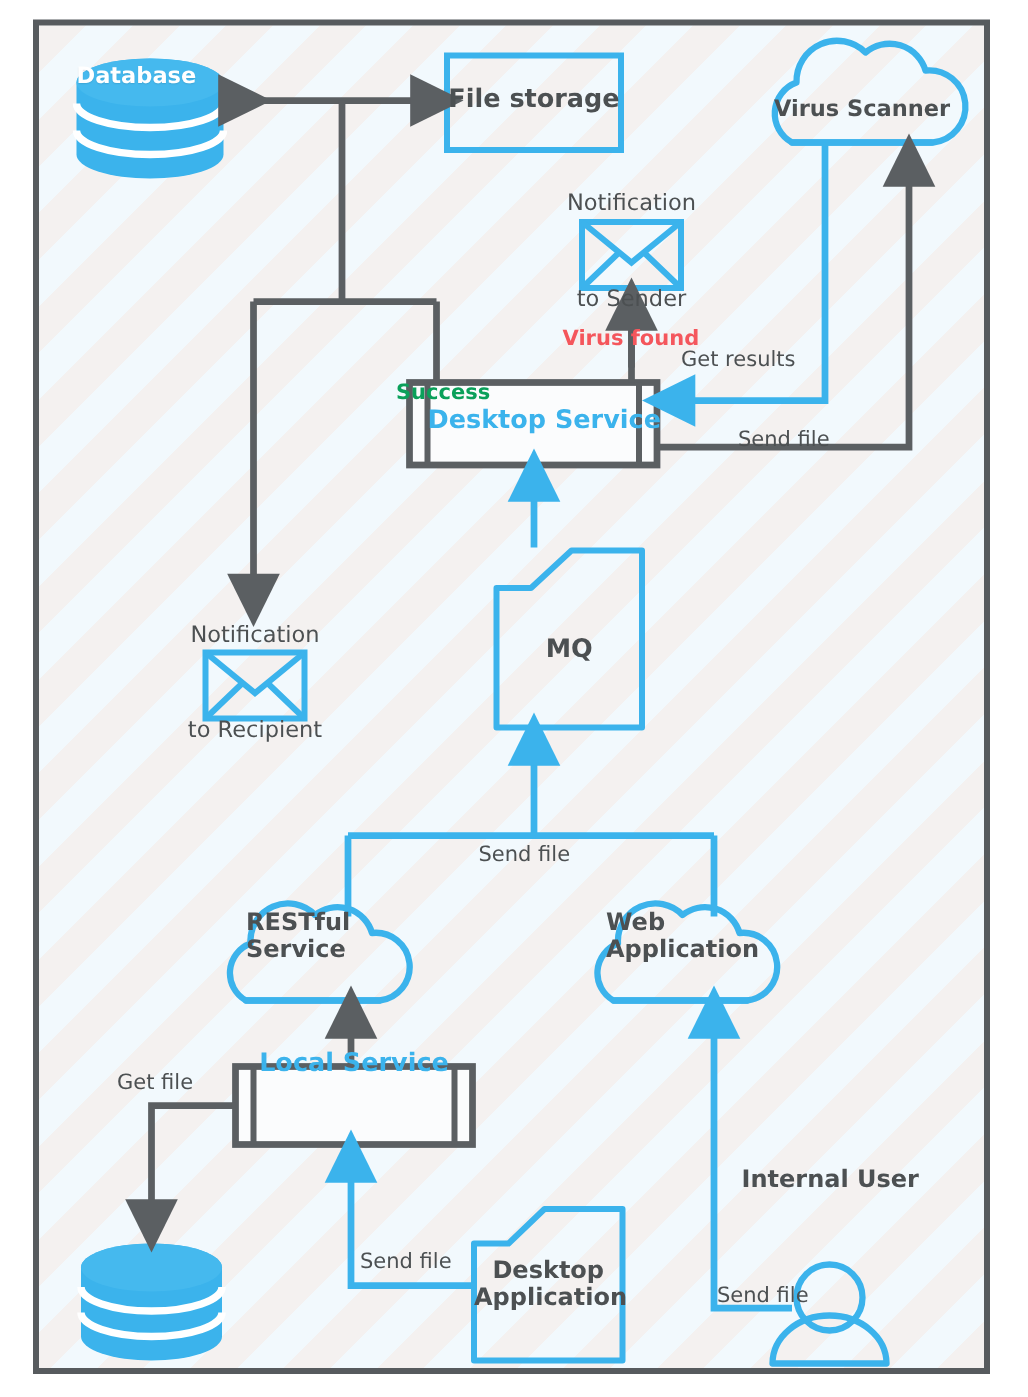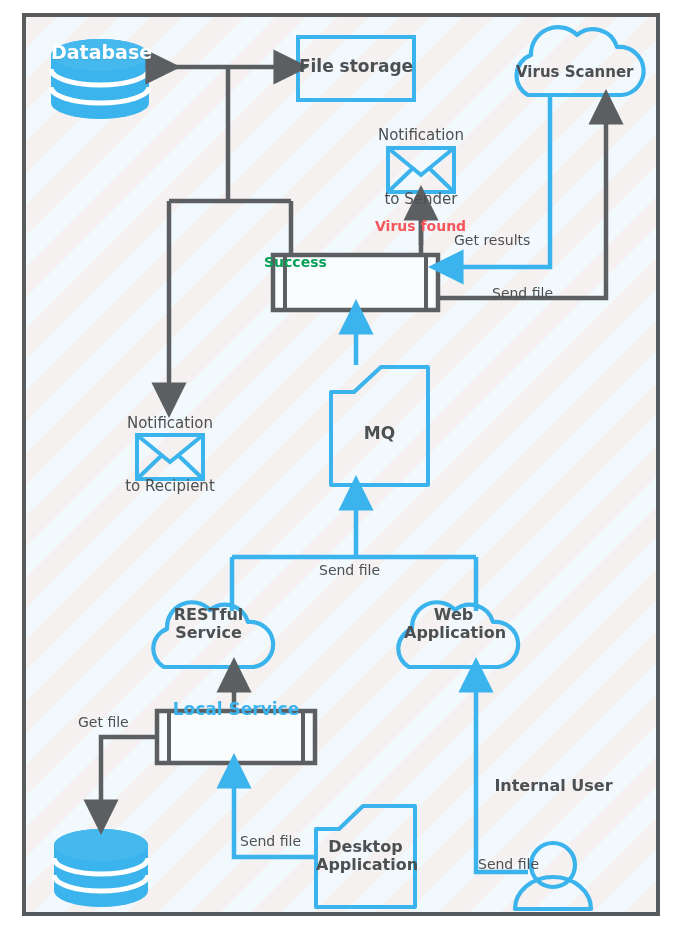--- a/index.html
+++ b/index.html
@@ -27,22 +27,22 @@
   .lbl{
     position:absolute;
     font-family:"DejaVu Sans", sans-serif;
     color:#4c5052;
     white-space:nowrap;
     line-height:1.12;
     pointer-events:none;
   }
   .node-title{font-weight:bold;}
   .cyl-label{
-    position:absolute;color:#ffffff;font-weight:bold;font-size:19px;
-    text-align:right;white-space:pre-line;line-height:1.05;
+    position:absolute;color:#ffffff;font-weight:bold;font-size:15px;
+    text-align:left;white-space:pre-line;line-height:1.05;
     text-shadow:0 1px 1px rgba(0,0,0,.10);
   }
 </style>
 </head>
 <body>
 
 <div id="frame">
 
   <svg id="canvas" viewBox="0 0 630 895">
     <defs>
@@ -202,27 +202,28 @@
   <div class="lbl node-title" style="left:272px;top:40px;width:116px;text-align:center;font-size:17px;color:#4c5052;">File storage</div>
 
   <div class="lbl node-title" style="left:490px;top:47px;width:118px;font-size:15px;color:#4c5052;">Virus Scanner</div>
 
   <div class="lbl" style="left:335px;top:110px;width:120px;text-align:center;font-size:15px;">Notification</div>
   <div class="lbl" style="left:335px;top:174px;width:120px;text-align:center;font-size:15px;">to Sender</div>
 
   <div class="lbl" style="left:84px;top:398px;width:120px;text-align:center;font-size:15px;">Notification</div>
   <div class="lbl" style="left:84px;top:461px;width:120px;text-align:center;font-size:15px;">to Recipient</div>
 
+  <div class="lbl node-title" style="left:259px;top:254px;width:141px;text-align:center;font-size:17px;color:#3BB3EC;">Desktop Service</div>
 
   <div class="lbl node-title" style="left:305px;top:407px;width:97px;text-align:center;font-size:17px;color:#4c5052;">MQ</div>
 
-  <div class="lbl node-title" style="left:138px;top:589px;width:89px;text-align:center;font-size:16px;white-space:pre-line;">RESTful
+  <div class="lbl node-title" style="left:138px;top:589px;width:89px;font-size:16px;white-space:pre-line;">RESTful
 Service</div>
 
-  <div class="lbl node-title" style="left:378px;top:589px;width:99px;text-align:center;font-size:16px;white-space:pre-line;">Web
+  <div class="lbl node-title" style="left:378px;top:589px;width:99px;font-size:16px;white-space:pre-line;">Web
 Application</div>
 
   <div class="lbl node-title" style="left:143px;top:683px;width:134px;text-align:center;font-size:17px;color:#3BB3EC;">Local Service</div>
 
 
   <div class="lbl node-title" style="left:290px;top:821px;width:99px;text-align:center;font-size:16px;white-space:pre-line;">Desktop
 Application</div>
 
   <div class="lbl node-title" style="left:460px;top:760px;width:135px;text-align:center;font-size:16px;">Internal User</div>
 

